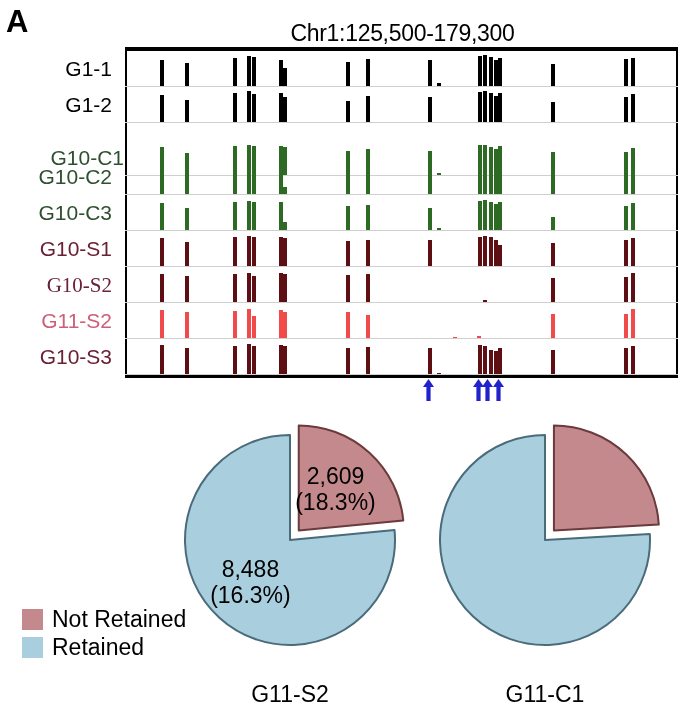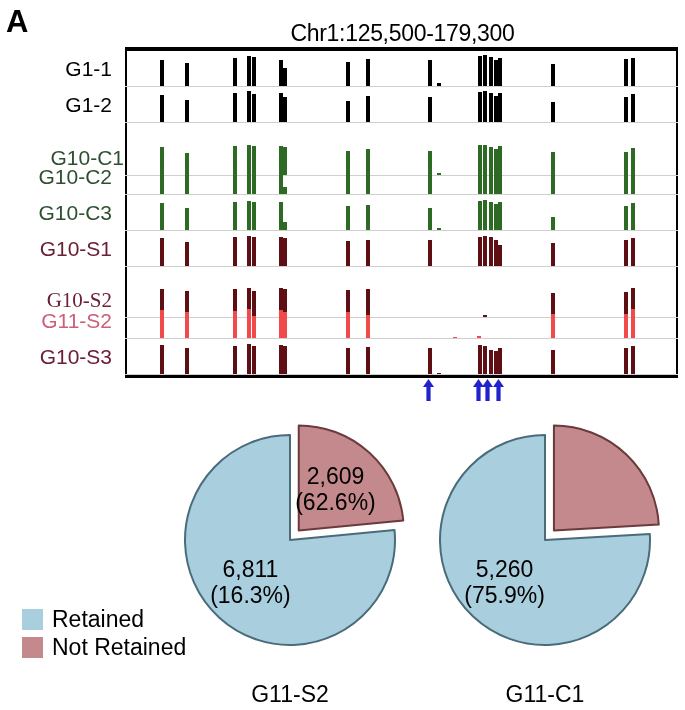--- a/index.html
+++ b/index.html
@@ -211,21 +211,21 @@
           <div class="tick" style="left: 353px; height: 29px; background: rgb(94, 15, 20);"></div>
           <div class="tick" style="left: 358px; height: 30px; background: rgb(94, 15, 20);"></div>
           <div class="tick" style="left: 364px; height: 29px; background: rgb(94, 15, 20);"></div>
           <div class="tick" style="left: 369px; height: 26px; background: rgb(94, 15, 20);"></div>
           <div class="tick" style="left: 373px; height: 21px; background: rgb(94, 15, 20);"></div>
           <div class="tick" style="left: 426px; height: 23px; background: rgb(94, 15, 20);"></div>
           <div class="tick" style="left: 499px; height: 26px; background: rgb(94, 15, 20);"></div>
           <div class="tick" style="left: 506px; height: 28px; background: rgb(94, 15, 20);"></div>
         </div>
       </div>
-      <div class="track-row" style="top: 282px; font-family: Liberation Serif, serif;">
+      <div class="track-row" style="top: 267px; font-family: Liberation Serif, serif;">
         <div class="track-label" style="color: rgb(107, 32, 53);">G10-S2</div>
         <div class="track-plot">
           <div class="track-baseline"></div>
           <div class="tick" style="left: 35px; height: 28px; background: rgb(94, 15, 20);"></div>
           <div class="tick" style="left: 60px; height: 26px; background: rgb(94, 15, 20);"></div>
           <div class="tick" style="left: 108px; height: 28px; background: rgb(94, 15, 20);"></div>
           <div class="tick" style="left: 122px; height: 29px; background: rgb(94, 15, 20);"></div>
           <div class="tick" style="left: 127px; height: 26px; background: rgb(94, 15, 20);"></div>
           <div class="tick" style="left: 154px; height: 29px; background: rgb(94, 15, 20);"></div>
           <div class="tick" style="left: 158px; height: 28px; background: rgb(94, 15, 20);"></div>
@@ -297,41 +297,38 @@
       <div class="arrow" style="left: 492px;"><svg width="13" height="24" viewBox="0 0 13 24">
           <polygon points="6.5,1 12,9 8.6,9 8.6,23 4.4,23 4.4,9 1,9" fill="#2222cc"></polygon>
         </svg></div>
     </div>
 </div>
 
 <div id="panelB">
 
   <div id="legend">
       <div class="legend-item">
+        <span class="legend-swatch" style="background: rgb(196, 137, 140);"></span>
+        <span class="legend-text">Not Retained</span>
+      </div>
+      <div class="legend-item">
         <span class="legend-swatch" style="background: rgb(169, 206, 221);"></span>
         <span class="legend-text">Retained</span>
-      </div>
-      <div class="legend-item">
-        <span class="legend-swatch" style="background: rgb(196, 137, 140);"></span>
-        <span class="legend-text">Not Retained</span>
       </div>
     </div>
   <div id="pies-container">
       <div class="pie-wrap" id="pie-0"><svg width="300" height="275" viewBox="0 0 300 275">
           <path d="M 158.74916267562705 125.38479576527807 L 158.74916267562705 20.38479576527807 A 105 105 0 0 1 263.28316895895045 115.50342286683406 Z" fill="#c4898c" stroke="#6b3a3d" stroke-width="2" stroke-linejoin="round"></path>
           <path d="M 150 135 L 254.53400628332338 125.11862710155599 A 105 105 0 1 1 149.99999999999997 30 Z" fill="#a9cedd" stroke="#4a6b7a" stroke-width="2" stroke-linejoin="round"></path>
         </svg><div class="pie-label" style="left: 120.496px; top: 58.0009px; width: 150px;">
           <div>2,609</div>
-          <div>(62.6%)</div>
+          <div>(18.3%)</div>
         </div><div class="pie-label" style="left: 35.4269px; top: 151.49px; width: 150px;">
-          <div>6,811</div>
+          <div>8,488</div>
           <div>(16.3%)</div>
         </div><div class="pie-caption">G11-S2</div></div>
       <div class="pie-wrap" id="pie-1"><svg width="300" height="275" viewBox="0 0 300 275">
           <path d="M 158.92884000507732 125.55141194867026 L 158.92884000507732 20.551411948670264 A 105 105 0 0 1 263.7610027665197 119.6169658280577 Z" fill="#c4898c" stroke="#6b3a3d" stroke-width="2" stroke-linejoin="round"></path>
           <path d="M 150 135 L 254.83216276144236 129.06555387938744 A 105 105 0 1 1 149.99999999999997 30 Z" fill="#a9cedd" stroke="#4a6b7a" stroke-width="2" stroke-linejoin="round"></path>
         </svg><div class="pie-label" style="left: 121.43px; top: 58.8673px; width: 150px;">
-        </div><div class="pie-label" style="left: 34.6142px; top: 150.737px; width: 150px;">
-          <div>5,260</div>
-          <div>(75.9%)</div>
         </div><div class="pie-caption">G11-C1</div></div>
     </div>
 </div>
 
 </body></html>

